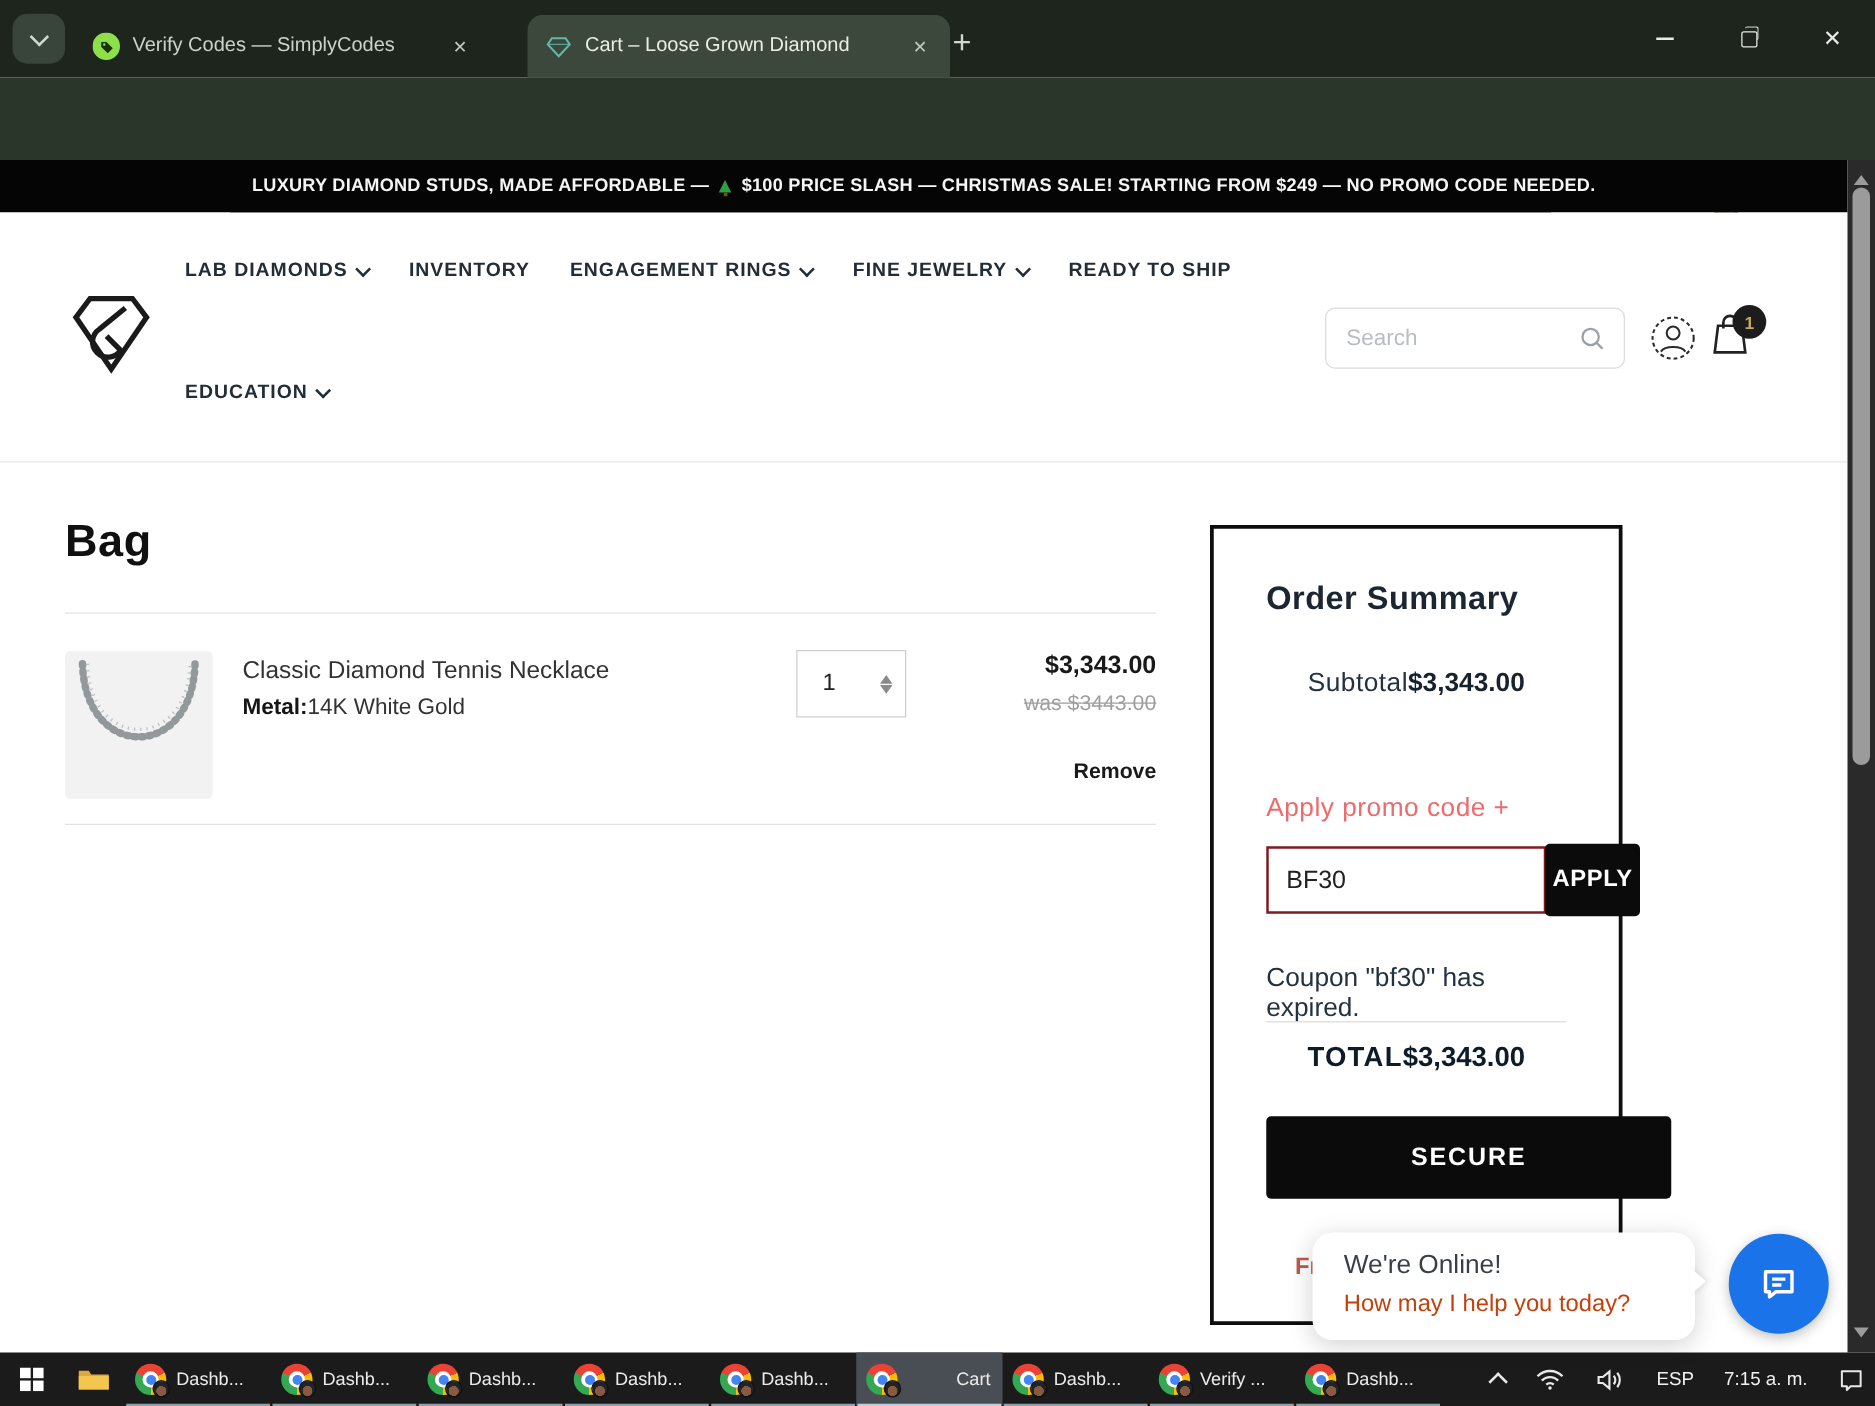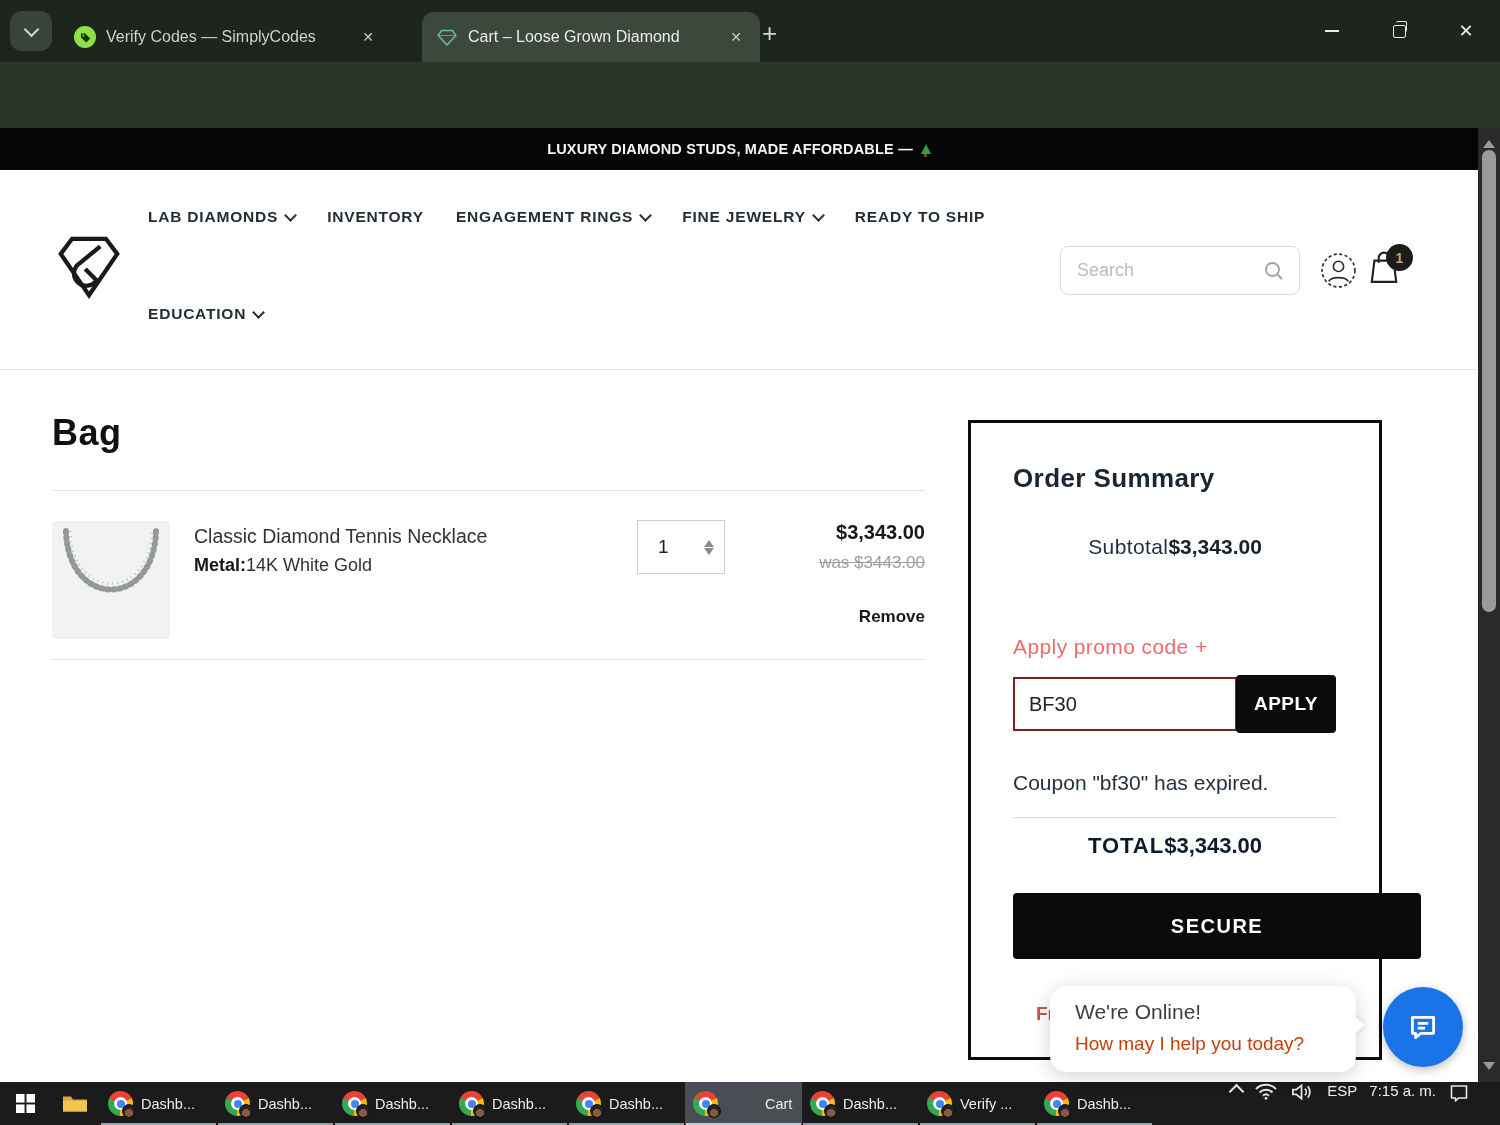--- a/index.html
+++ b/index.html
@@ -79,21 +79,21 @@
   .qty input{width:30px;border:none;outline:none;font-size:19px;color:#222;font-family:inherit;}
   .spin{margin-left:auto;display:flex;flex-direction:column;gap:5px;align-items:center;}
   .tri-up{width:0;height:0;border:5px solid transparent;border-bottom:7px solid #8a8a8a;margin-bottom:-2px;}
   .tri-dn{width:0;height:0;border:5px solid transparent;border-top:7px solid #8a8a8a;margin-top:-2px;}
   .price-blk{left:705px;top:521px;width:220px;text-align:right;}
   .price{font-size:20px;font-weight:700;color:#191919;}
   .was{font-size:17px;color:#9e9e9e;text-decoration:line-through;margin-top:9px;}
   .remove{left:705px;top:607px;width:220px;text-align:right;font-size:17px;font-weight:700;color:#191919;}
 
   
-  .panel{left:968px;top:420px;width:414px;height:640px;border:3px solid #0d0d0d;background:#fff;box-sizing:border-box;}
+  .panel{left:968px;top:420px;width:330px;height:640px;border:3px solid #0d0d0d;background:#fff;box-sizing:border-box;}
   .panel .in{position:absolute;left:42px;right:42px;}
   .os-title{top:40px;font-size:26px;font-weight:800;color:#1b2631;letter-spacing:.4px;}
   .os-row{display:flex;justify-content:center;align-items:baseline;}
   .os-label{font-size:21px;color:#243240;letter-spacing:.4px;}
   .os-val{font-size:21px;font-weight:700;color:#16222e;}
   .promo-link{top:212px;font-size:21px;color:var(--accent,#ee6a6c);letter-spacing:.4px;}
   .promo-row{top:254px;display:flex;}
   .promo-row input{width:224px;height:54px;border:2px solid #7f1d1d;outline:none;font-size:20px;color:#222;
                    padding:0 14px;box-sizing:border-box;font-family:inherit;}
   .apply{width:100px;height:58px;margin:-2px 0 0 -1px;background:#0b0b0b;color:#fff;border:none;
@@ -130,21 +130,21 @@
   .app .lbl{font-size:14.5px;color:#ececec;white-space:nowrap;overflow:hidden;}
   .app::after{content:"";position:absolute;left:1px;right:1px;bottom:0;height:2.5px;background:#8ea3b0;}
   .app.active{background:#494e54;gap:47px;}
   .app.active::after{background:#bdd0da;}
   .chrome{width:25px;height:25px;min-width:25px;border-radius:50%;position:relative;
           background:conic-gradient(from 295deg,#ea4335 0 130deg,#fbbc05 130deg 245deg,#34a853 245deg 360deg);}
   .chrome::before{content:"";position:absolute;left:6px;top:6px;width:13px;height:13px;border-radius:50%;background:#fff;}
   .chrome::after{content:"";position:absolute;left:8.5px;top:8.5px;width:8px;height:8px;border-radius:50%;background:#4285f4;}
   .mini-av{position:absolute;right:-3px;bottom:-2px;width:12px;height:12px;border-radius:50%;
            background:radial-gradient(circle at 50% 65%,#8a5a40 0 40%,#20242a 41%);border:1px solid #101010;z-index:2;}
-  .tray{margin-left:auto;display:flex;align-items:flex-start;gap:12px;padding-right:30px;}
+  .tray{margin-left:auto;display:flex;align-items:center;gap:24px;padding-right:8px;}
   .tray .txt{font-size:15px;color:#f0f0f0;}
   .chev-up{width:9px;height:9px;border-left:2px solid #e8e8e8;border-top:2px solid #e8e8e8;transform:rotate(45deg);margin-top:4px;}
 </style>
 </head>
 <body style="--accent: #ee6a6c; --chat_blue: #1a73e8; --badge_gold: #c9a55f; --banner_bg: #050505;">
 
 <div class="abs titlebar">
   <div class="abs tab-search">
     <span class="chev"></span>
   </div>
@@ -219,20 +219,21 @@
     </svg>
     <span class="vsep"></span>
     <span class="avatar"></span>
     <span class="dots">⋮</span>
   </div>
 </div>
 
 <div class="abs banner">
   <span>LUXURY DIAMOND STUDS, MADE AFFORDABLE —</span>
   <span class="tree"></span>
+  <span>$100 PRICE SLASH — CHRISTMAS SALE! STARTING FROM $249 — NO PROMO CODE NEEDED.</span>
 </div>
 
 <div class="abs site-header">
   <svg class="abs" style="left:57px;top:64px" width="64" height="68" viewBox="0 0 68 70" fill="none">
     <path d="M16 4 H52 L64 20 L34 64 L4 20 Z" stroke="#1a1a1a" stroke-width="4.5"></path>
     <path d="M46 12 L24 30 a13 13 0 1 0 18 18 l-12-12" stroke="#1a1a1a" stroke-width="4.5"></path>
   </svg>
 
   <div class="nav-row" style="top:38px">
     <div class="nav-item">

